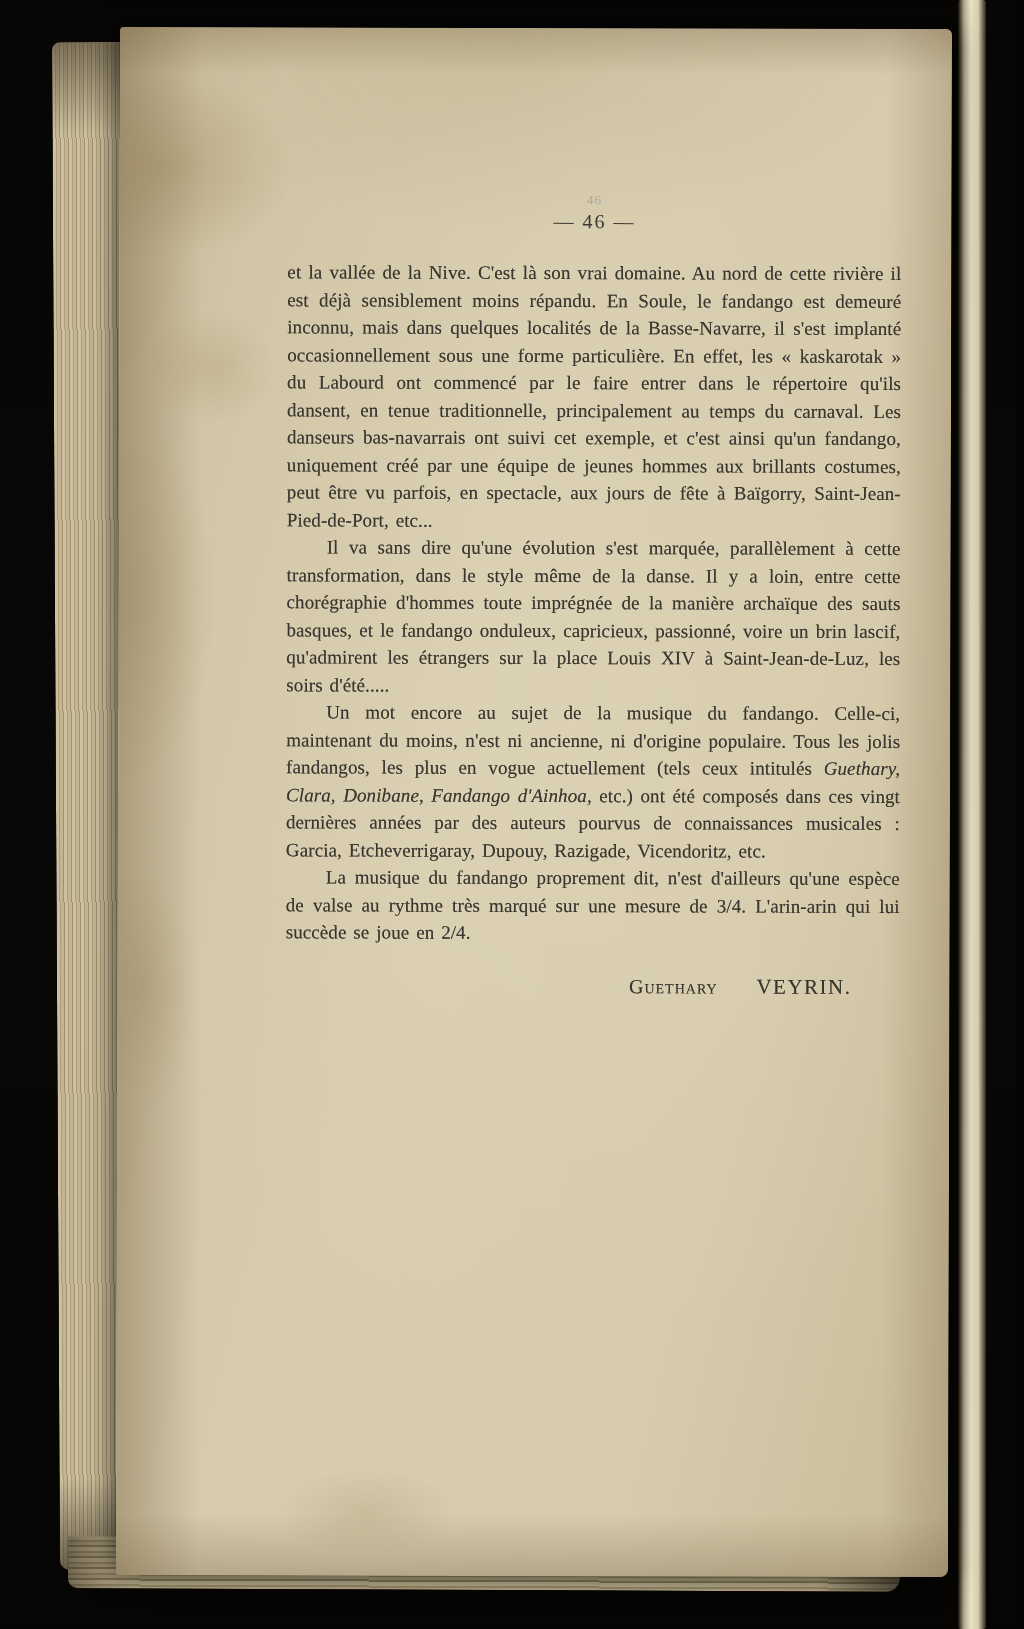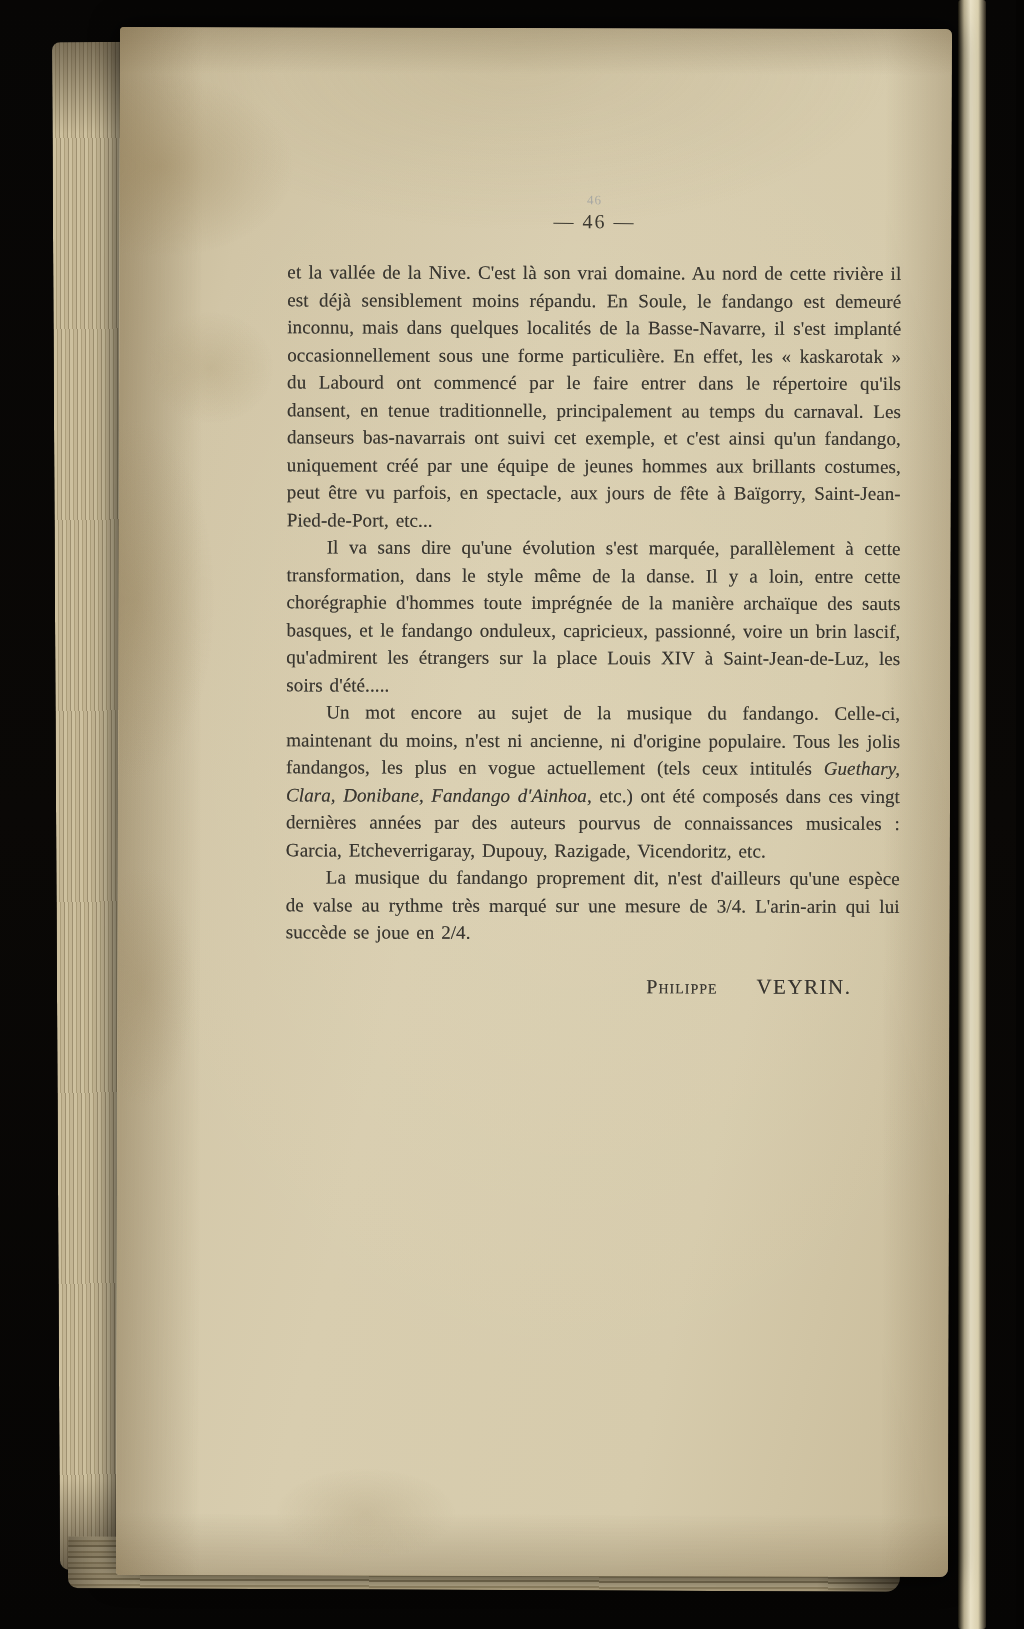--- a/index.html
+++ b/index.html
@@ -188,21 +188,21 @@
 
         <p class="para">et la vallée de la Nive. C'est là son vrai domaine. Au nord de cette rivière il est déjà sensiblement moins répandu. En Soule, le fandango est demeuré inconnu, mais dans quelques localités de la Basse-Navarre, il s'est implanté occasionnellement sous une forme particulière. En effet, les « kaskarotak » du Labourd ont commencé par le faire entrer dans le répertoire qu'ils dansent, en tenue traditionnelle, principalement au temps du carnaval. Les danseurs bas-navarrais ont suivi cet exemple, et c'est ainsi qu'un fandango, uniquement créé par une équipe de jeunes hommes aux brillants costumes, peut être vu parfois, en spectacle, aux jours de fête à Baïgorry, Saint-Jean-Pied-de-Port, etc...</p>
 
         <p class="para indent">Il va sans dire qu'une évolution s'est marquée, parallèlement à cette transformation, dans le style même de la danse. Il y a loin, entre cette chorégraphie d'hommes toute imprégnée de la manière archaïque des sauts basques, et le fandango onduleux, capricieux, passionné, voire un brin lascif, qu'admirent les étrangers sur la place Louis XIV à Saint-Jean-de-Luz, les soirs d'été.....</p>
 
         <p class="para indent"><span>Un mot encore au sujet de la musique du fandango. Celle-ci, maintenant du moins, n'est ni ancienne, ni d'origine populaire. Tous les jolis fandangos, les plus en vogue actuellement (tels ceux intitulés </span><i>Guethary, Clara, Donibane, Fandango d'Ainhoa,</i><span> etc.) ont été composés dans ces vingt dernières années par des auteurs pourvus de connaissances musicales : Garcia, Etcheverrigaray, Dupouy, Razigade, Vicendoritz, etc.</span></p>
 
         <p class="para indent">La musique du fandango proprement dit, n'est d'ailleurs qu'une espèce de valse au rythme très marqué sur une mesure de 3/4. L'arin-arin qui lui succède se joue en 2/4.</p>
 
         <div class="signature">
-          <span class="sig-first">Philippe</span>
+          <span class="sig-first">Guethary</span>
           <span class="sig-last">VEYRIN.</span>
         </div>
 
       </div>
     </div>
   </div>
 
 </div>
 
 </body></html>

